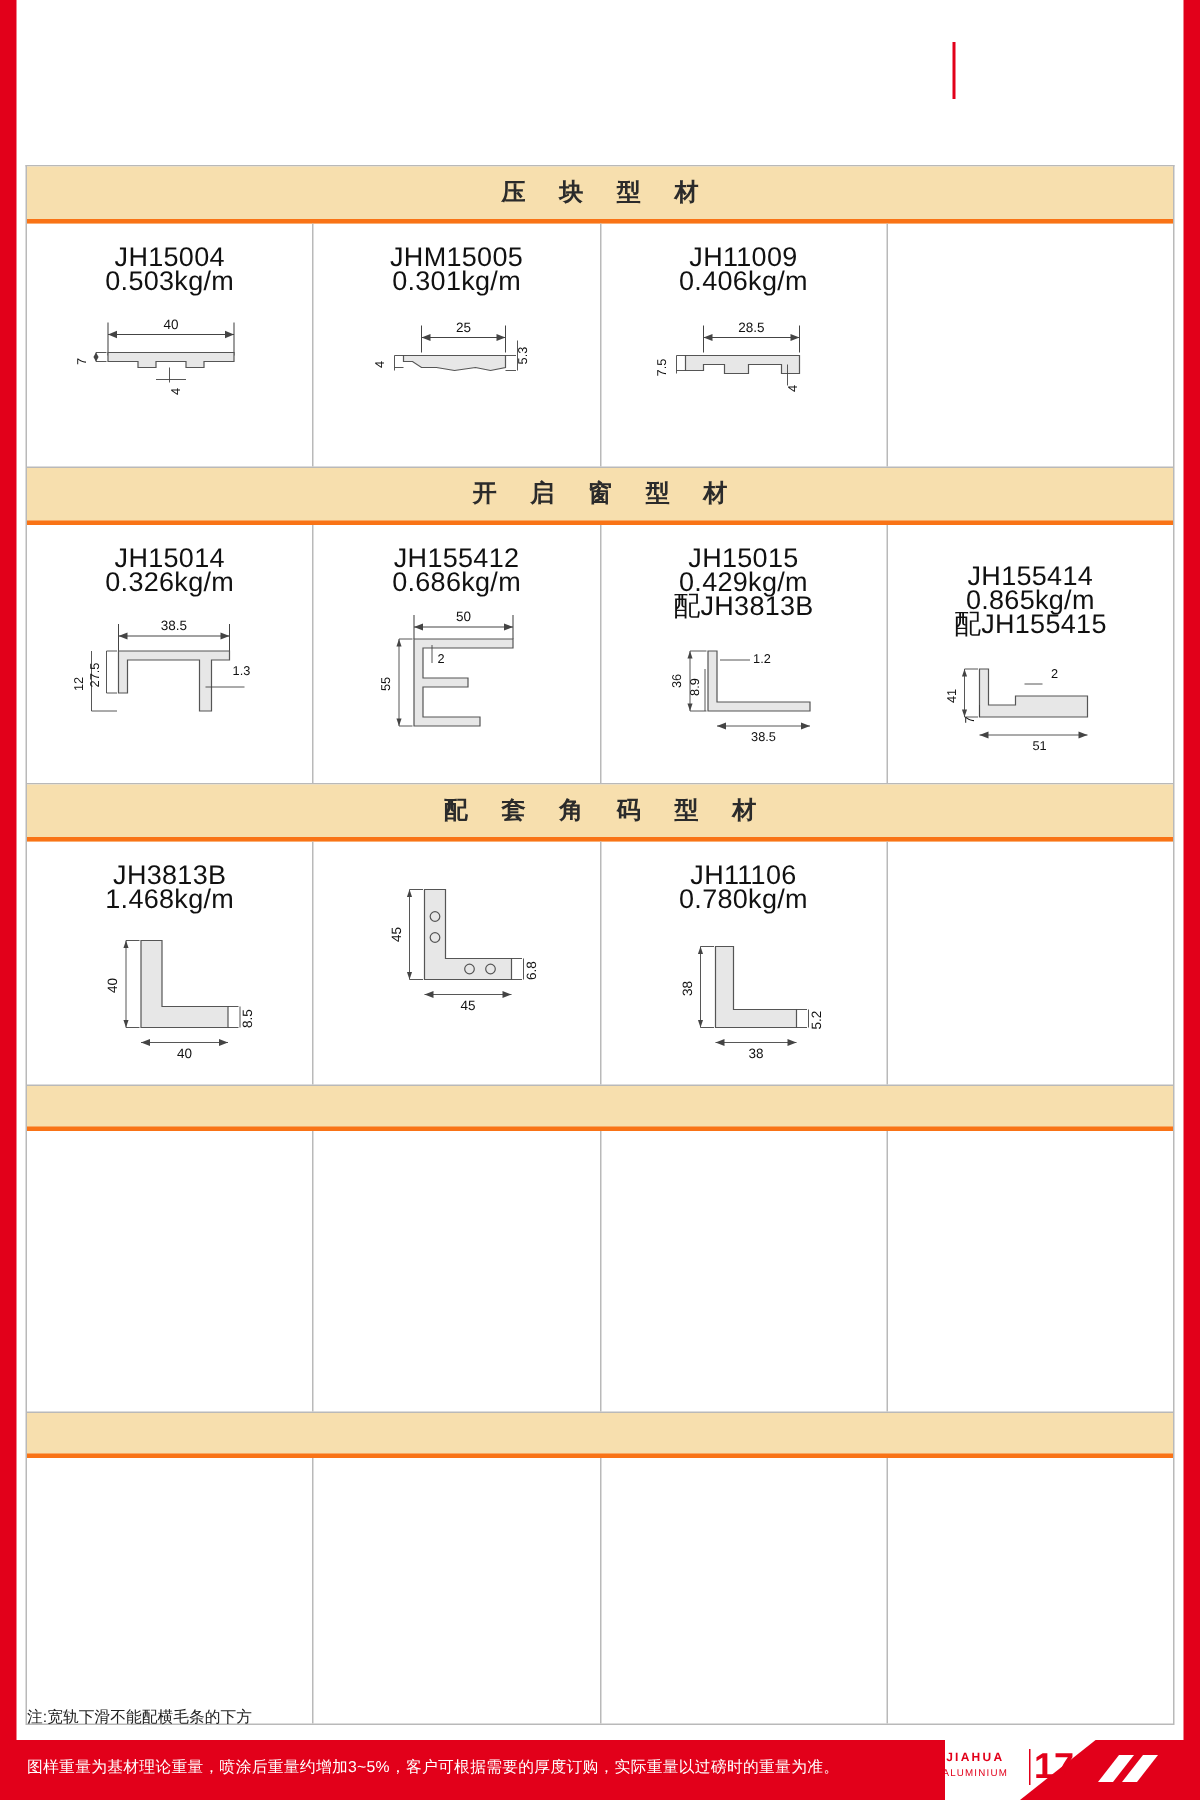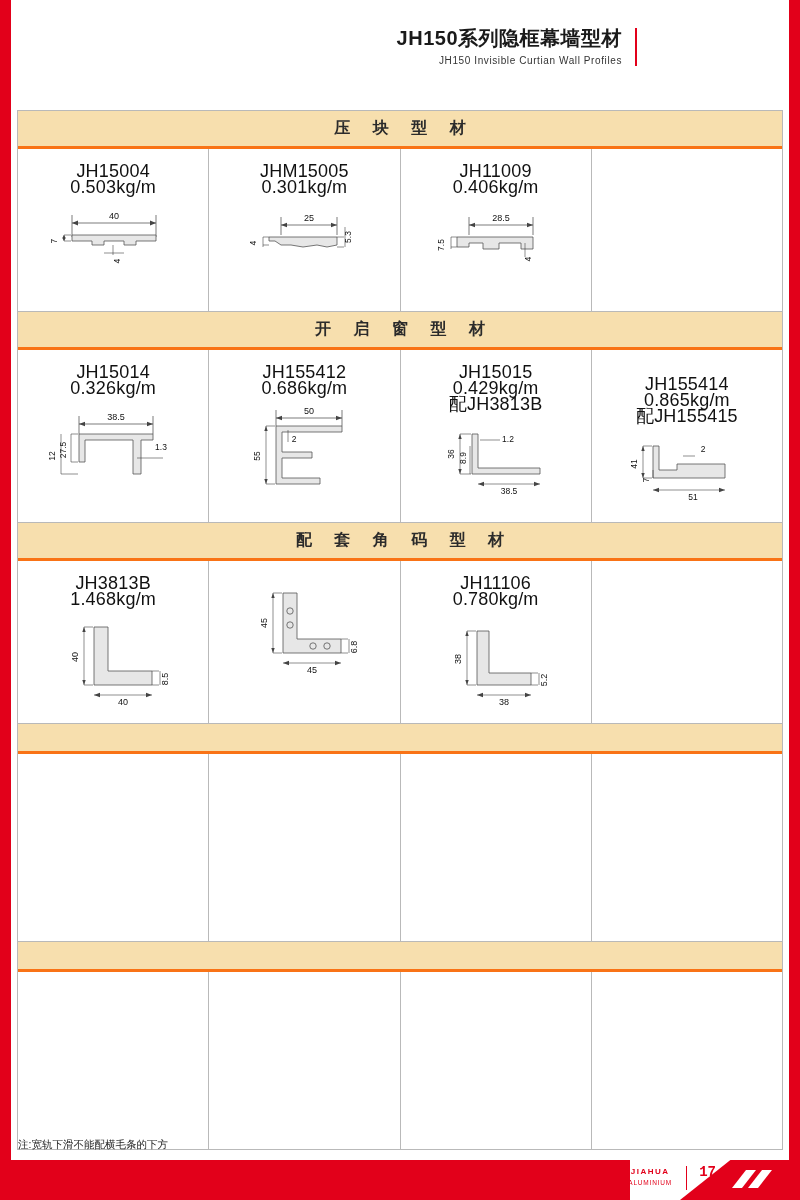--- a/index.html
+++ b/index.html
@@ -198,44 +198,39 @@
   }
   .page-sep {
     position: absolute;
     right: 113px; top: 18px;
     width: 1px; height: 24px;
     background: #e2001a;
   }
   .page-num {
     position: absolute;
     right: 84px; top: 16px;
-    font-size: 14px;
+    font-size: 24px;
     font-weight: bold;
     color: #e2001a;
-    font-family: Liberation Mono, monospace;
   }
   .logo-mark {
     position: absolute;
     right: 18px; top: 18px;
     width: 52px; height: 26px;
   }
 </style>
 </head>
 <body>
 
 <div class="page">
 
   <div class="side-bar left"></div>
   <div class="side-bar right"></div>
 
   <div class="header">
-    <div class="header-titles">
-      <div class="title-cn">JH150系列隐框幕墙型材</div>
-      <div class="title-en">JH150  Invisible  Curtian  Wall  Profiles</div>
-    </div>
     <div class="header-divider"></div>
   </div>
 
   <div class="table">
 
     <div class="band">
       <div class="band-title">压 块 型 材</div>
     </div>
     <div class="row r1">
 
@@ -598,20 +593,21 @@
       <div class="cell"></div>
     </div>
   </div>
 
   <div class="note">注:宽轨下滑不能配横毛条的下方</div>
 
   <div class="footer">
     <div class="footer-bg"></div>
     <div class="footer-white-wedge"></div>
     <div class="footer-red-wedge"></div>
+    <div class="footer-text">图样重量为基材理论重量，喷涂后重量约增加3~5%，客户可根据需要的厚度订购，实际重量以过磅时的重量为准。</div>
     <div class="brand">
       <div class="brand-cn">JIAHUA</div>
       <div class="brand-en">ALUMINIUM</div>
     </div>
     <div class="page-sep"></div>
     <div class="page-num">17</div>
     <svg class="logo-mark" viewBox="0 0 52 26">
       <path d="M2,22 L16,4 L26,4 L12,22 Z" fill="#ffffff"></path>
       <path d="M18,22 L32,4 L42,4 L28,22 Z" fill="#ffffff"></path>
     </svg>

